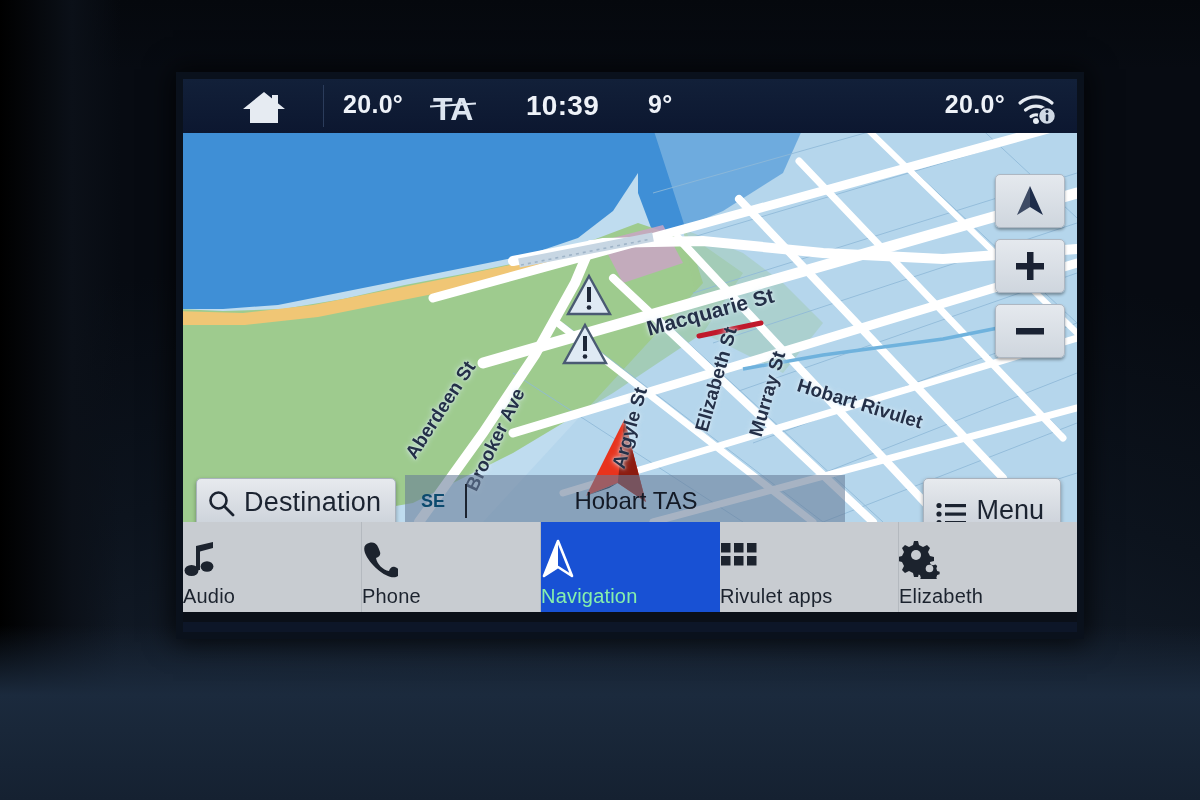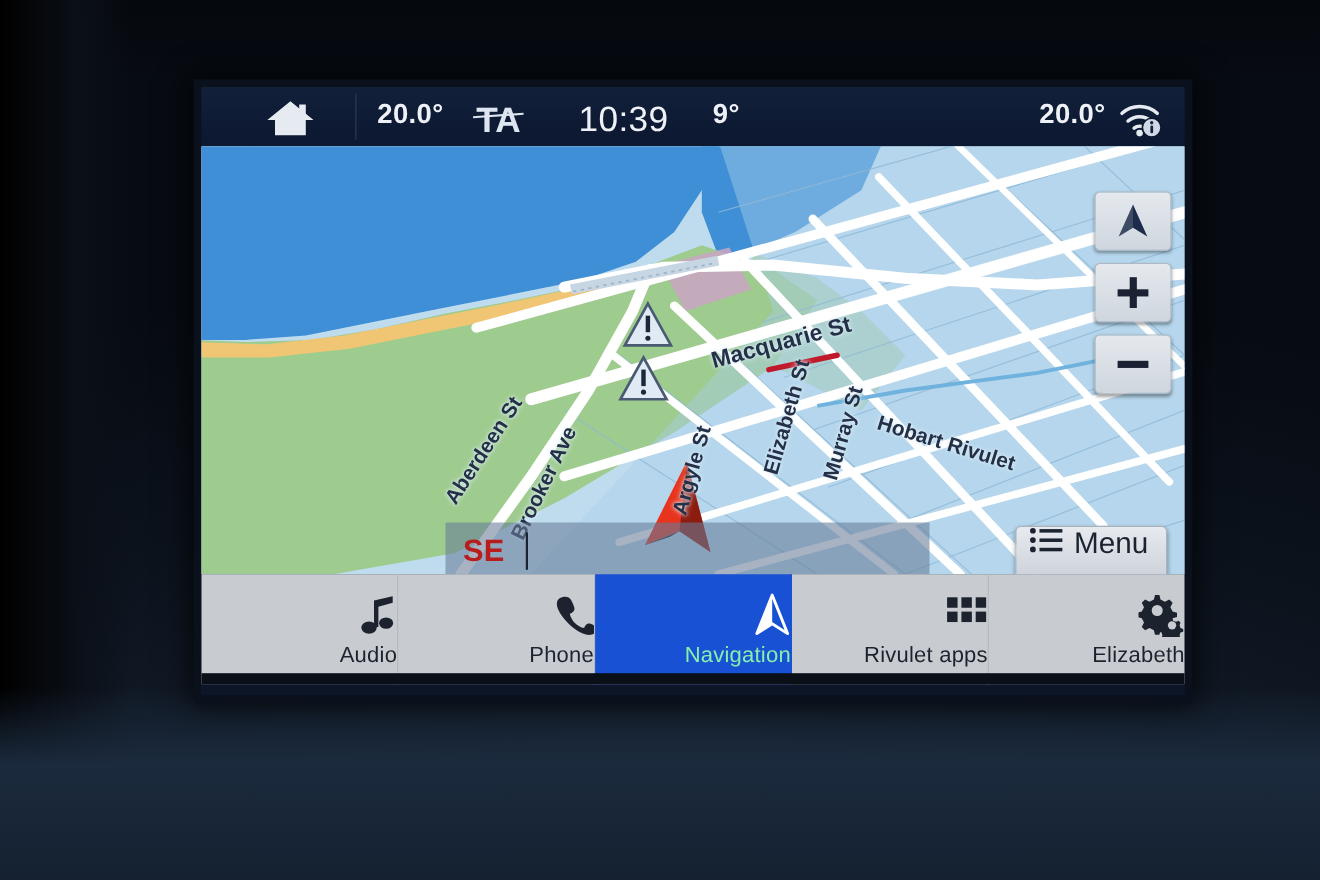--- a/index.html
+++ b/index.html
@@ -29,21 +29,21 @@
              background:linear-gradient(180deg,#122039 0%,#0c1730 100%);
              color:#e9eef6;}
   #statusbar .sep{position:absolute;top:6px;width:1px;height:42px;background:#2b3c5b;}
   .home-icon{position:absolute;left:55px;top:10px;width:52px;height:36px;}
   .sb-txt{position:absolute;font-size:25px;font-weight:600;letter-spacing:.3px;
           color:#eef2f8;top:11px;white-space:nowrap;}
   #tempL{left:160px;}
   #taBadge{left:250px;top:12px;font-size:32px;font-weight:700;position:absolute;color:#dde5f0;}
   #taBadge:after{content:"";position:absolute;left:-3px;top:13px;width:46px;height:2px;
                  background:#dde5f0;transform:rotate(-4deg);}
-  #clock{left:343px;font-size:32px;font-weight:400;}
+  #clock{left:343px;font-size:28px;font-weight:700;}
   #tempOut{left:465px;}
   #tempR{right:72px;}
   .wifi-icon{position:absolute;right:18px;top:12px;width:44px;height:34px;}
 
   
   #map{position:absolute;left:0;top:54px;width:894px;height:389px;
        background:#bcdcf0;overflow:hidden;}
   #map svg{display:block;}
   .maplabel{position:absolute;color:#243048;font-weight:600;white-space:nowrap;
             text-shadow:0 0 3px rgba(225,240,250,.95),0 0 6px rgba(225,240,250,.8);
@@ -61,38 +61,38 @@
   #overlayrow{position:absolute;left:0;top:340px;width:894px;height:60px;}
   #destBtn{position:absolute;left:13px;top:5px;height:47px;padding:0 14px 0 10px;
            background:linear-gradient(180deg,#e7eaee 0%,#ccd2da 100%);
            border:1px solid #a9b2bd;border-radius:5px;
            box-shadow:0 2px 4px rgba(0,0,0,.35);
            display:flex;align-items:center;gap:9px;}
   #destBtn span{font-size:27px;color:#1b2330;letter-spacing:.2px;}
   #addrBar{position:absolute;left:222px;top:2px;width:440px;height:52px;
            background:rgba(104,124,152,.58);
            display:flex;align-items:center;}
-  #addrBar .dir{font-size:28px;font-weight:700;color:#b91c1c;margin-left:16px;}
+  #addrBar .dir{font-size:18px;font-weight:700;color:#0c4a6e;margin-left:16px;}
   #addrBar .div{width:2px;height:34px;background:#1b2330;margin-left:20px;}
   #addrBar .place{flex:1;text-align:center;font-size:24px;color:#131a26;
                   margin-right:40px;}
   #menuBtn{position:absolute;right:16px;top:5px;height:47px;padding:0 16px 0 12px;
            background:linear-gradient(180deg,#e7eaee 0%,#ccd2da 100%);
            border:1px solid #a9b2bd;border-radius:5px;
            box-shadow:0 2px 4px rgba(0,0,0,.35);
-           display:flex;align-items:flex-start;gap:10px;}
+           display:flex;align-items:flex-end;gap:10px;}
   #menuBtn span{font-size:27px;color:#1b2330;}
 
   
   #tabbar{position:absolute;left:0;top:443px;width:894px;height:100px;
           background:#c8ccd1;display:flex;}
   #tabbar:after{content:"";position:absolute;left:0;bottom:0;width:894px;height:10px;
                 background:#0a0f18;}
   .tab{flex:1;position:relative;display:flex;flex-direction:column;
-       align-items:flex-end;justify-content:center;gap:4px;
+       align-items:flex-start;justify-content:center;gap:4px;
        border-right:1px solid #b4b9bf;color:#1c232e;}
   .tab:last-child{border-right:none;}
   .tab .ticon{height:44px;display:flex;align-items:center;justify-content:center;}
   .tab .tlabel{font-size:20px;letter-spacing:.2px;}
   .tab.active{background:#1851d4;color:#86efac;border-right-color:#1851d4;}
 </style>
 </head>
 <body>
 
 <div id="cabin">
@@ -253,24 +253,32 @@
       </div>
       <div class="mapbtn">
         <svg width="32" height="32" viewBox="0 0 32 32">
           <rect x="2" y="13" width="28" height="6.5" fill="#1a2233"></rect>
         </svg>
       </div>
     </div>
 
     <div id="overlayrow">
 
+      <div id="destBtn">
+        <svg width="28" height="28" viewBox="0 0 28 28">
+          <circle cx="11.5" cy="11.5" r="8" fill="none" stroke="#1b2330" stroke-width="2.6"></circle>
+          <line x1="17.5" y1="17.5" x2="26" y2="26" stroke="#1b2330" stroke-width="2.8" stroke-linecap="round"></line>
+        </svg>
+        <span>Destination</span>
+      </div>
 
       <div id="addrBar">
         <div class="dir">SE</div>
         <div class="div"></div>
+        <div class="place">Hobart TAS</div>
       </div>
 
       <div id="menuBtn">
         <svg width="30" height="24" viewBox="0 0 30 24">
           <circle cx="3" cy="3.5" r="2.6" fill="#1b2330"></circle>
           <circle cx="3" cy="12" r="2.6" fill="#1b2330"></circle>
           <circle cx="3" cy="20.5" r="2.6" fill="#1b2330"></circle>
           <rect x="9" y="2" width="21" height="3.2" fill="#1b2330"></rect>
           <rect x="9" y="10.5" width="21" height="3.2" fill="#1b2330"></rect>
           <rect x="9" y="19" width="21" height="3.2" fill="#1b2330"></rect>

